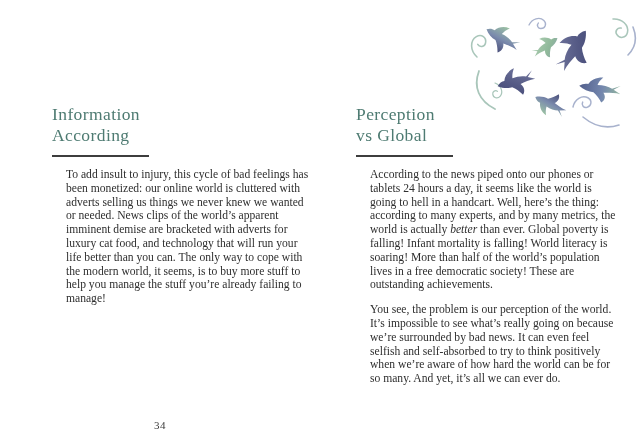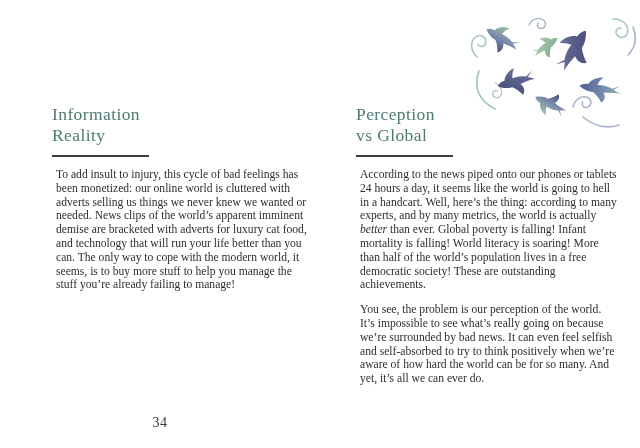--- a/index.html
+++ b/index.html
@@ -33,52 +33,52 @@
     font-weight: 400;
     letter-spacing: 0.4px;
     color: #4e7b72;
   }
   .rule {
     width: 97px; height: 2px;
     background: #3d3d3d;
     margin-top: 9px;
   }
   .body-text {
-    margin: 11px 0 0 4px;
+    margin: 11px 0 0 14px;
     font-size: 11.6px;
     line-height: 13.8px;
     color: #2e2e2e;
     text-align: left;
   }
   .body-text .ital { font-style: italic; text-align: center; }
 
   .pagenum {
     position: absolute;
     bottom: 17px; left: 0;
     width: 320px;
     text-align: center;
-    font-size: 14px;
+    font-size: 11px;
     letter-spacing: 0.5px;
     color: #3a3a3a;
   }
 
   .birds {
     position: absolute;
     left: 455px; top: 5px;
     width: 185px; height: 133px;
   }
 </style>
 </head>
 <body>
 
 <div class="spread">
 
   <div class="page left">
     <div class="content">
-      <h2 class="heading"><span>Information</span><br><span>Reality</span></h2>
+      <h2 class="heading"><span>Information</span><br><span>According</span></h2>
       <div class="rule"></div>
       <p class="body-text">To add insult to injury, this cycle of bad feelings has been monetized: our online world is cluttered with adverts selling us things we never knew we wanted or needed. News clips of the world’s apparent imminent demise are bracketed with adverts for luxury cat food, and technology that will run your life better than you can. The only way to cope with the modern world, it seems, is to buy more stuff to help you manage the stuff you’re already failing to manage!</p>
     </div>
     <div class="pagenum">34</div>
   </div>
 
   <div class="page right">
     <div class="content" style="left:36px;">
       <h2 class="heading"><span>Perception</span><br><span>vs Global</span></h2>
       <div class="rule"></div>

